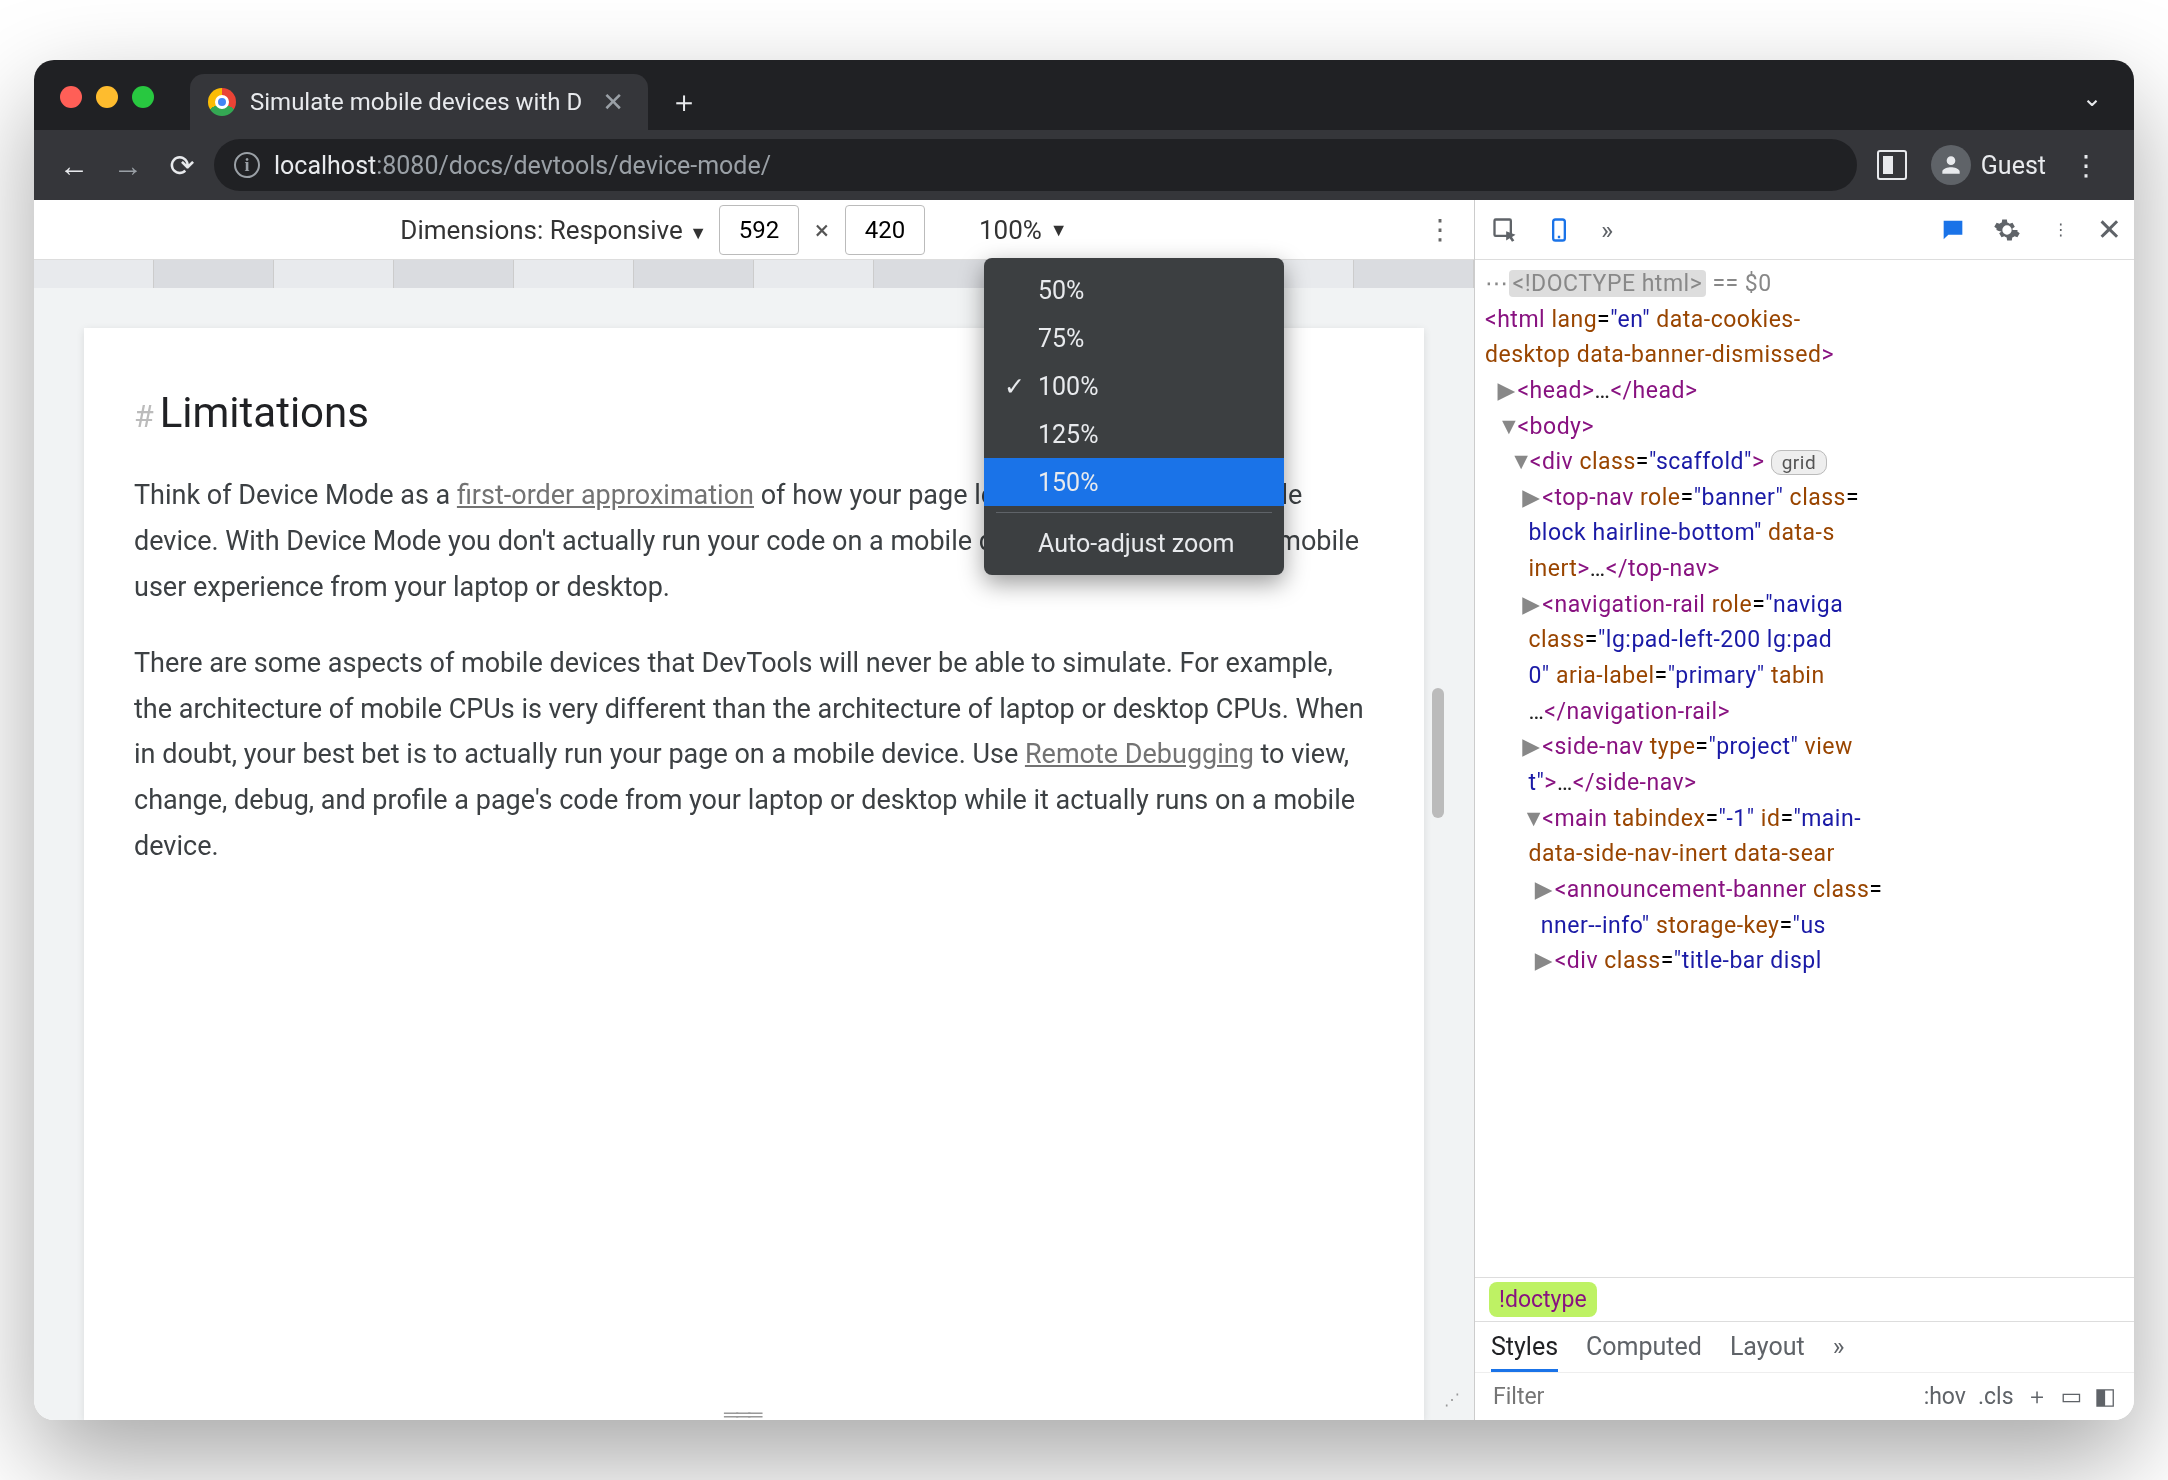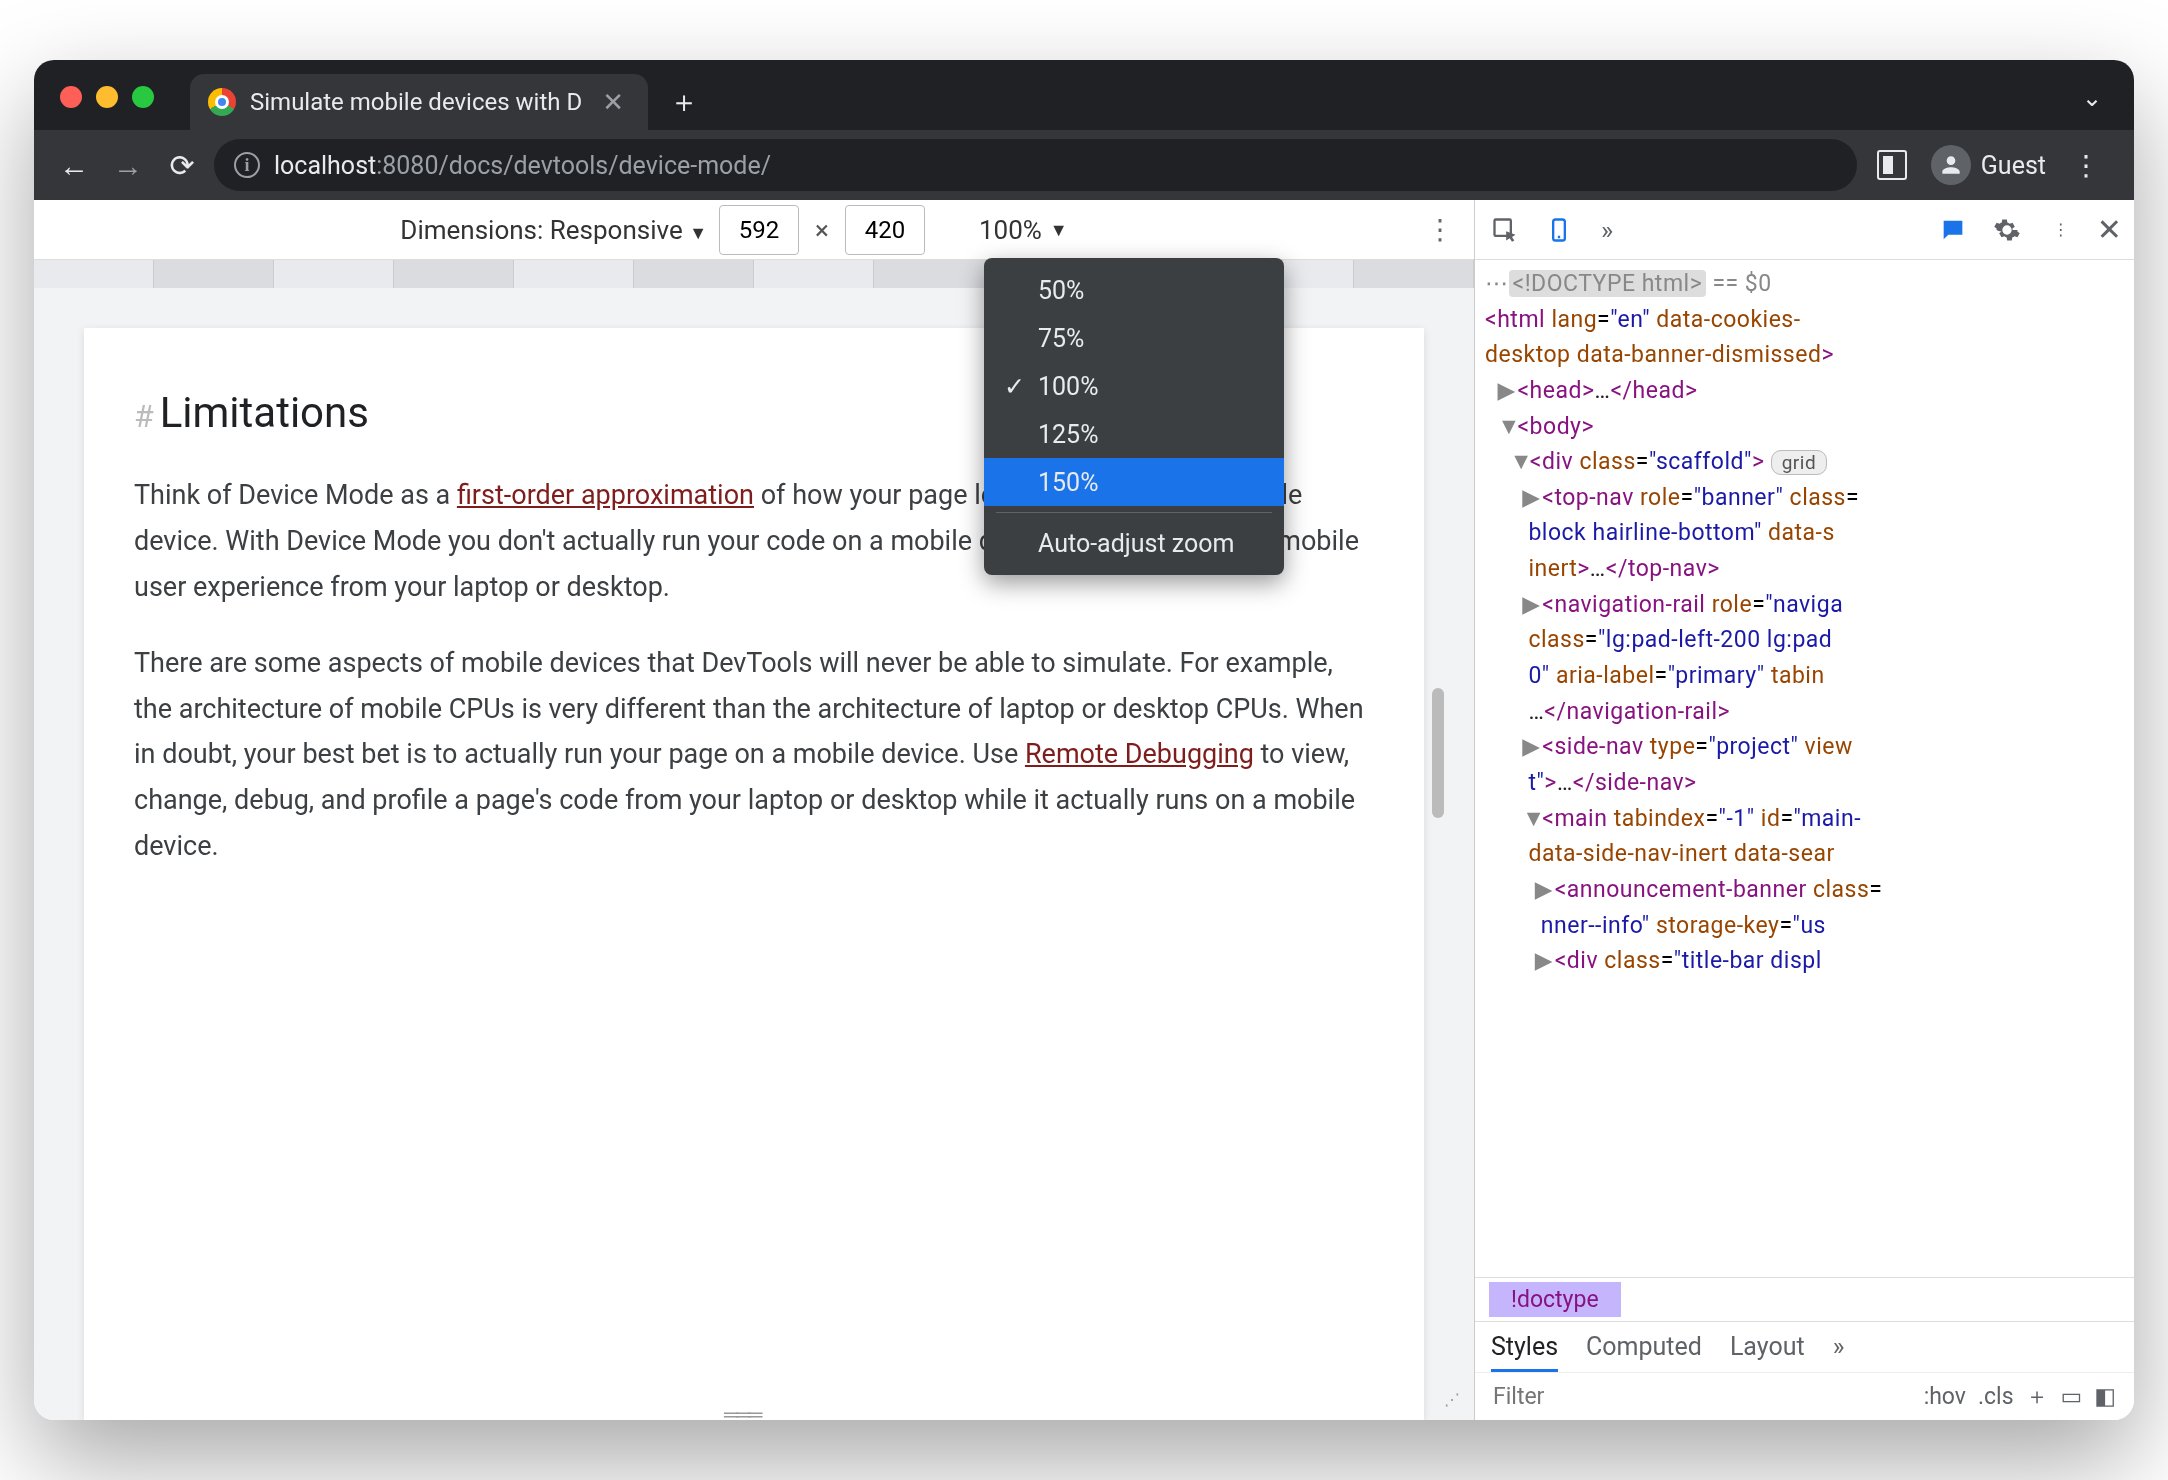--- a/index.html
+++ b/index.html
@@ -56,21 +56,21 @@
 .ruler{height:28px;background:#e8eaed;display:flex}
 .ruler .tick{flex:1;border-right:1px solid #ccc}
 .ruler .tick.dark{background:#dadce0}
 
 
 .page-wrap{flex:1;display:flex;justify-content:center;padding:40px 20px 0;overflow:hidden;position:relative}
 .page{width:1340px;background:#fff;box-shadow:0 2px 8px rgba(0,0,0,0.1);padding:60px 50px;position:relative}
 .page h1{font-size:42px;font-weight:400;color:#202124;margin-bottom:36px}
 .hash{color:#bbb;font-size:32px;margin-right:6px}
 .page p{font-size:27px;line-height:1.7;color:#3c4043;margin-bottom:30px}
-.page a{color:#7f1d1d;text-decoration:underline}
+.page a{color:#737373;text-decoration:underline}
 .scroll-thumb{position:absolute;right:-20px;top:360px;width:12px;height:130px;background:#bbb;border-radius:6px}
 .drag-handle{position:absolute;bottom:10px;left:50%;transform:translateX(-50%);width:60px;height:8px;color:#999;letter-spacing:-2px;font-size:20px}
 .resize-corner{position:absolute;bottom:6px;right:6px;width:24px;height:24px;color:#999}
 
 
 .devtools{width:660px;background:#fff;border-left:1px solid #ccc;display:flex;flex-direction:column;font-family:Menlo,Consolas,monospace}
 .dt-tabs{height:60px;display:flex;align-items:center;padding:0 12px;gap:18px;border-bottom:1px solid #ddd}
 .dt-icon{width:36px;height:36px;display:flex;align-items:center;justify-content:center;cursor:pointer;color:#5f6368}
 .dt-icon.active{color:#1a73e8}
 .dt-icon svg{width:28px;height:28px}
@@ -79,21 +79,21 @@
 .dt-close{font-size:30px;color:#5f6368;cursor:pointer}
 
 .dom{flex:1;overflow:hidden;padding:6px 10px;font-size:23px;line-height:1.55}
 .dom .l{letter-spacing:.5px;white-space:pre}
 .c-gray{color:#888}.c-tag{color:#881280}.c-attr{color:#994500}.c-val{color:#1a1aa6}.c-black{color:#222}
 .tree-toggle{color:#888;display:inline-block;width:20px}
 .grid-pill{background:#eee;border:1px solid #bbb;border-radius:10px;padding:0 10px;font-size:19px;color:#555}
 .sel{background:#ddd;border-radius:4px;padding:0 4px}
 
 .crumbs{border-top:1px solid #ddd;padding:8px 14px;font-size:23px}
-.crumbs span{color:#881280;background:#c4b5fd;padding:4px 22px;border-radius:0}
+.crumbs span{color:#881280;background:#bef264;padding:4px 10px;border-radius:8px}
 
 .styles-tabs{display:flex;gap:28px;padding:10px 16px 0;border-top:1px solid #ddd;font-size:25px;font-family:-apple-system,sans-serif;color:#5f6368}
 .styles-tabs .active{color:#202124;border-bottom:3px solid #1a73e8;padding-bottom:8px}
 
 .styles-bar{display:flex;align-items:center;gap:12px;padding:8px 18px;border-top:1px solid #eee;font-size:23px;color:#5f6368;font-family:-apple-system,sans-serif}
 .styles-bar input{border:none;font-size:23px;width:100px;color:#888}
 .sp{flex:1}
 </style>
 </head>
 <body>

